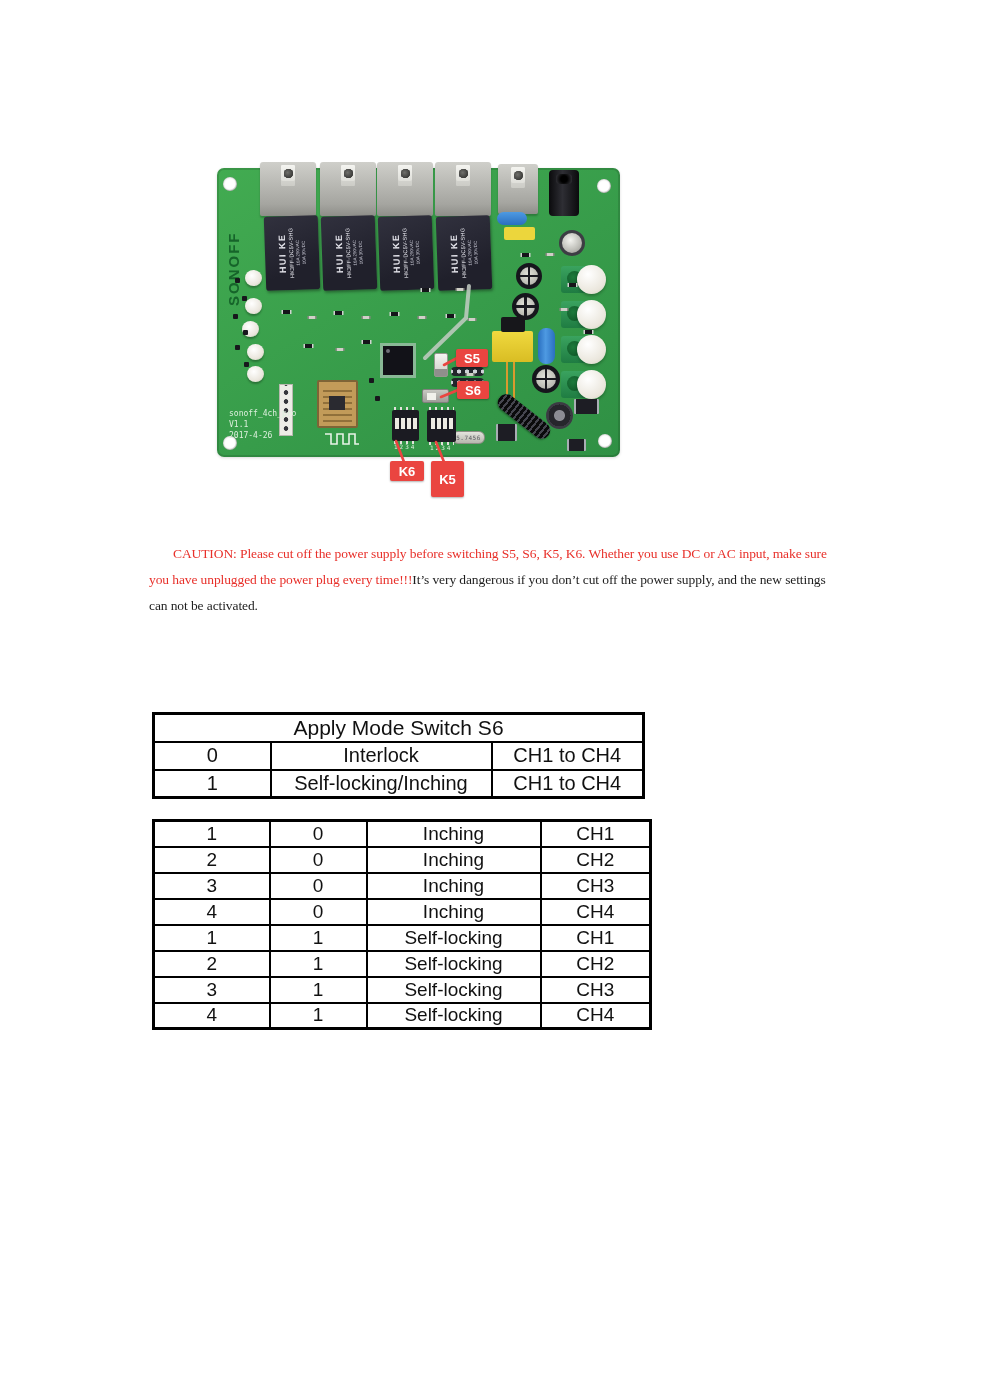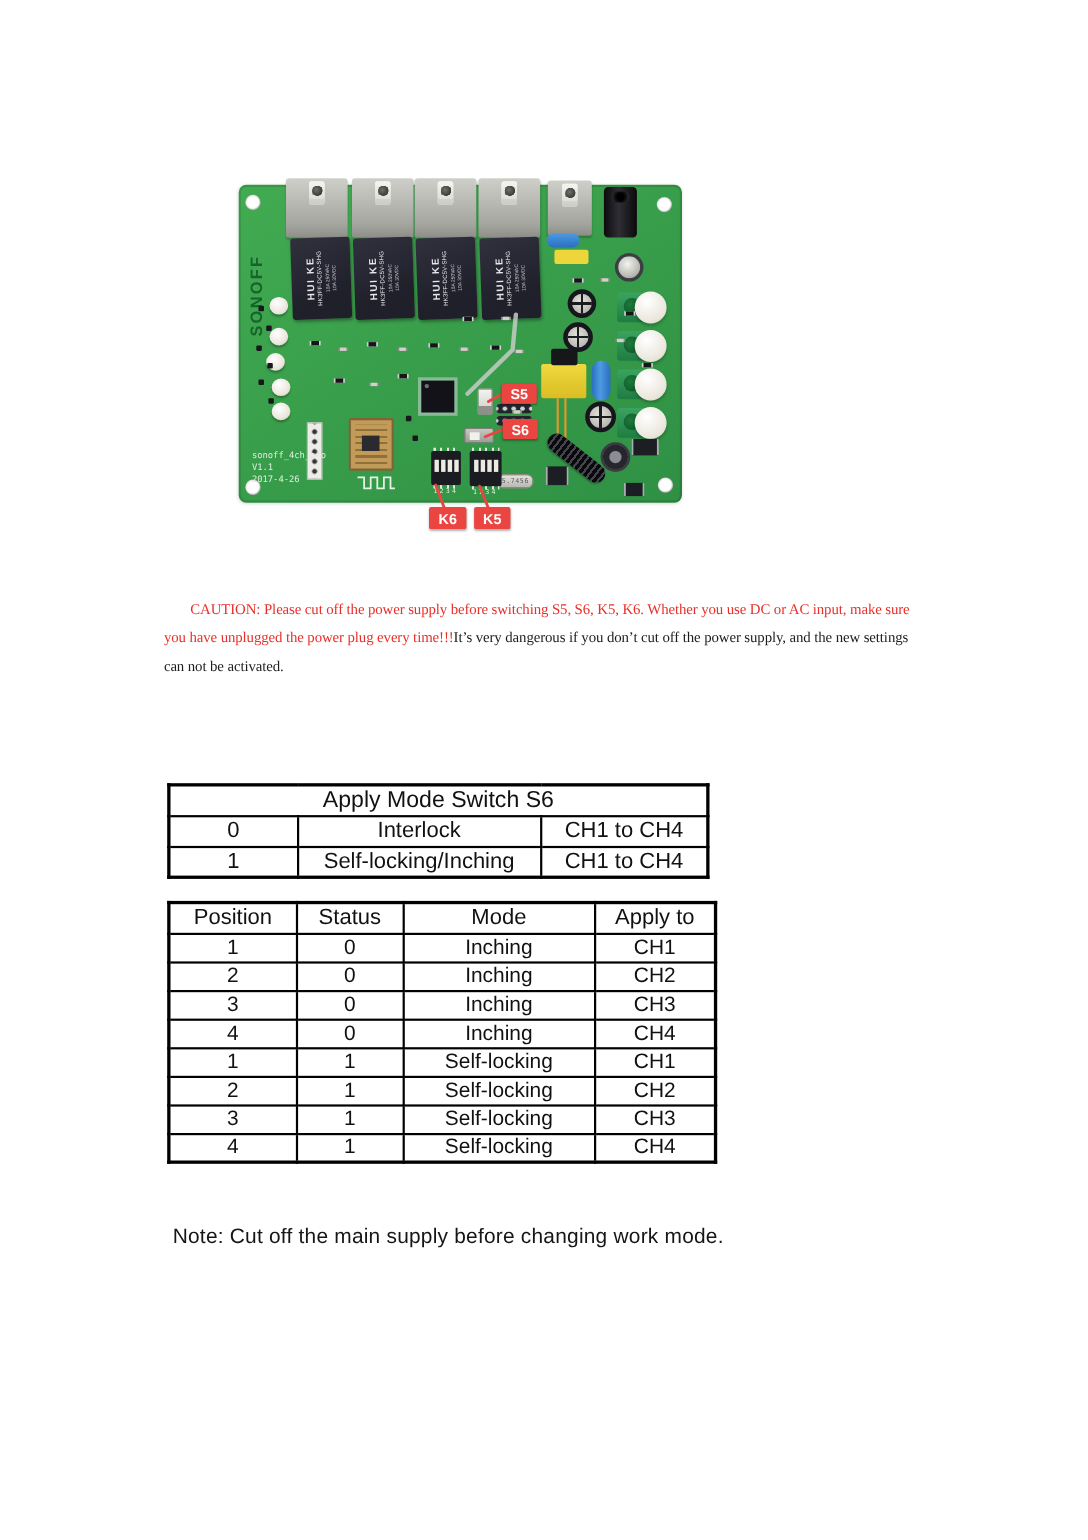--- a/index.html
+++ b/index.html
@@ -369,21 +369,21 @@
       <path class="ant" d="M108,268 h6 v10 h6 v-10 h6 v10 h6 v-10 h6 v10 h4"></path>
       <line class="rline" x1="240" y1="192" x2="227" y2="199"></line>
       <line class="rline" x1="241" y1="224" x2="224" y2="231"></line>
       <line class="rline" x1="187" y1="296" x2="179" y2="275"></line>
       <line class="rline" x1="227" y1="296" x2="219" y2="276"></line>
     </svg>
 
     <div class="tag" style="left:239px;top:183px;width:32px;height:18px">S5</div>
     <div class="tag" style="left:240px;top:215px;width:32px;height:18px">S6</div>
     <div class="tag" style="left:173px;top:295px;width:34px;height:20px">K6</div>
-    <div class="tag" style="left:214px;top:295px;width:33px;height:20px">K5</div>
+    <div class="tag" style="left:214px;top:295px;width:33px;height:36px">K5</div>
   </div>
 
   <div class="intro">
     <p><span class="red">CAUTION: Please cut off the power supply before switching S5, S6, K5, K6. Whether you use DC or AC input, make sure you have unplugged the power plug every time!!!</span><span>It’s very dangerous if you don’t cut off the power supply, and the new settings can not be activated.</span></p>
   </div>
 
   <table class="wtable t1">
     <colgroup>
         <col style="width:117px">
         <col style="width:221px">
@@ -409,26 +409,20 @@
   </table>
 
   <table class="wtable t2">
     <colgroup>
         <col style="width:116px">
         <col style="width:97px">
         <col style="width:174px">
         <col style="width:110px">
       </colgroup>
     <thead>
-      <tr class="colhead">
-        <th>Position</th>
-        <th>Status</th>
-        <th>Mode</th>
-        <th>Apply to</th>
-      </tr>
     </thead>
     <tbody>
         <tr>
           <td>1</td>
           <td>0</td>
           <td>Inching</td>
           <td>CH1</td>
         </tr>
         <tr>
           <td>2</td>
@@ -468,16 +462,15 @@
         </tr>
         <tr>
           <td>4</td>
           <td>1</td>
           <td>Self-locking</td>
           <td>CH4</td>
         </tr>
       </tbody>
   </table>
 
-  <div class="note">Note: Cut off the main supply before changing work mode.</div>
 
 
 </div>
 
 </body></html>

